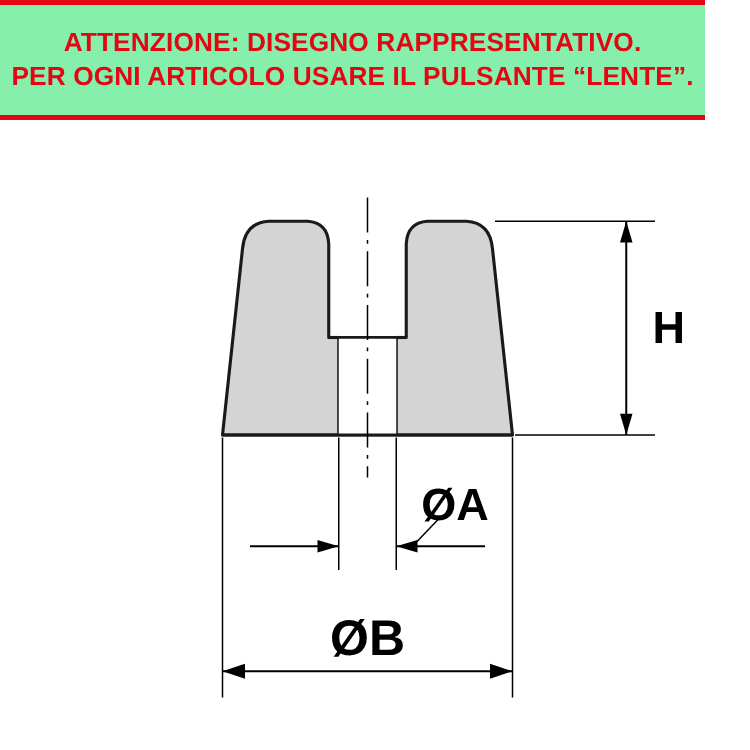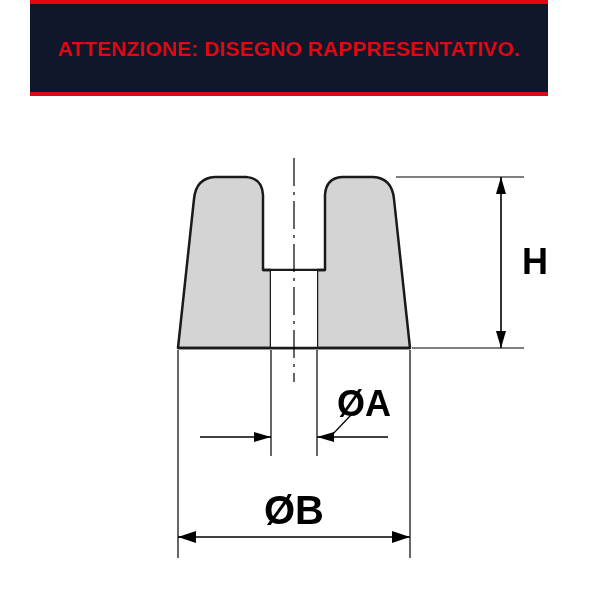--- a/index.html
+++ b/index.html
@@ -16,31 +16,30 @@
     height: 600px;
     background: #ffffff;
     overflow: hidden;
   }
 
   
   #warning-banner {
     position: absolute;
     left: 0;
     top: 0;
-    width: 518px;
+    width: 564px;
     height: 96px;
     box-sizing: border-box;
     border-top: 4px solid #e30613;
     border-bottom: 4px solid #e30613;
     display: flex;
     flex-direction: column;
     align-items: center;
     justify-content: center;
-    background: #0f172a;
-    margin-left: 30px;
+    background: #86efac;
   }
   .warn-line {
     color: #e30613;
     font-weight: bold;
     font-size: 21px;
     letter-spacing: 0.1px;
     line-height: 27px;
     text-align: center;
     white-space: nowrap;
   }
@@ -62,20 +61,21 @@
     fill: #000000;
   }
 </style>
 </head>
 <body>
 
 <div id="page">
 
   <div id="warning-banner">
     <div class="warn-line">ATTENZIONE: DISEGNO RAPPRESENTATIVO.</div>
+    <div class="warn-line">PER OGNI ARTICOLO USARE IL PULSANTE “LENTE”.</div>
   </div>
 
   <div id="drawing">
     <svg width="600" height="504" viewBox="0 0 600 504" xmlns="http://www.w3.org/2000/svg">
 
       <g>
         <path d="M 178 252
                  L 194 103
                  Q 196 82 215 81
                  L 246 81

